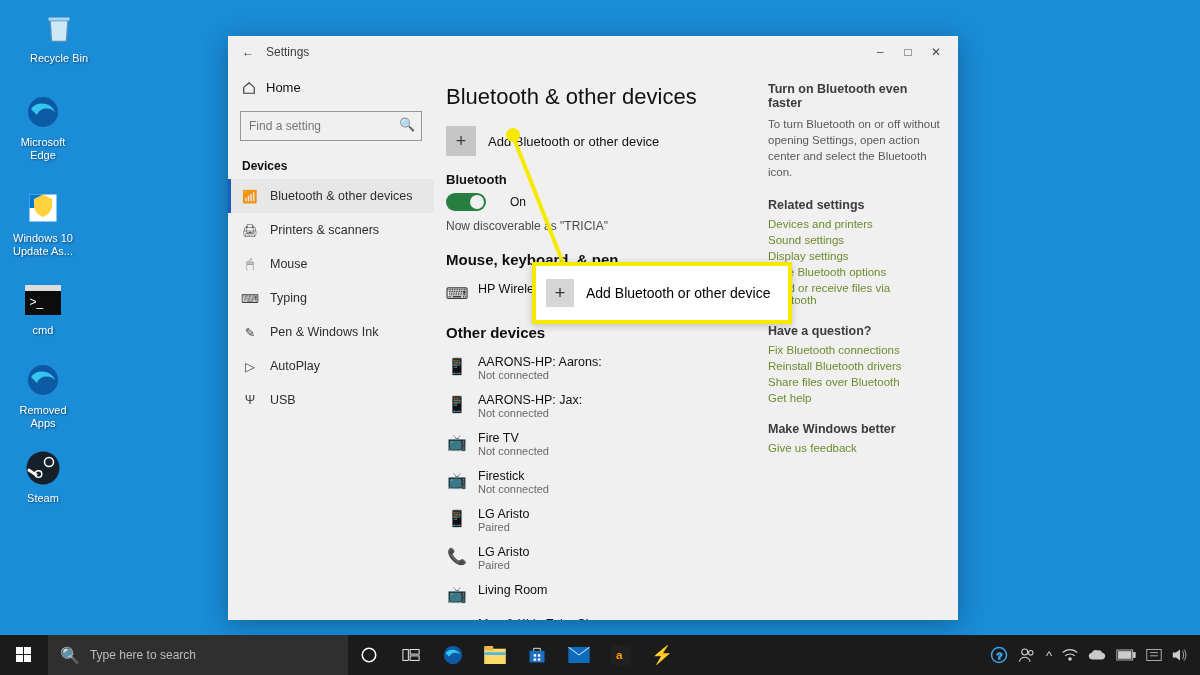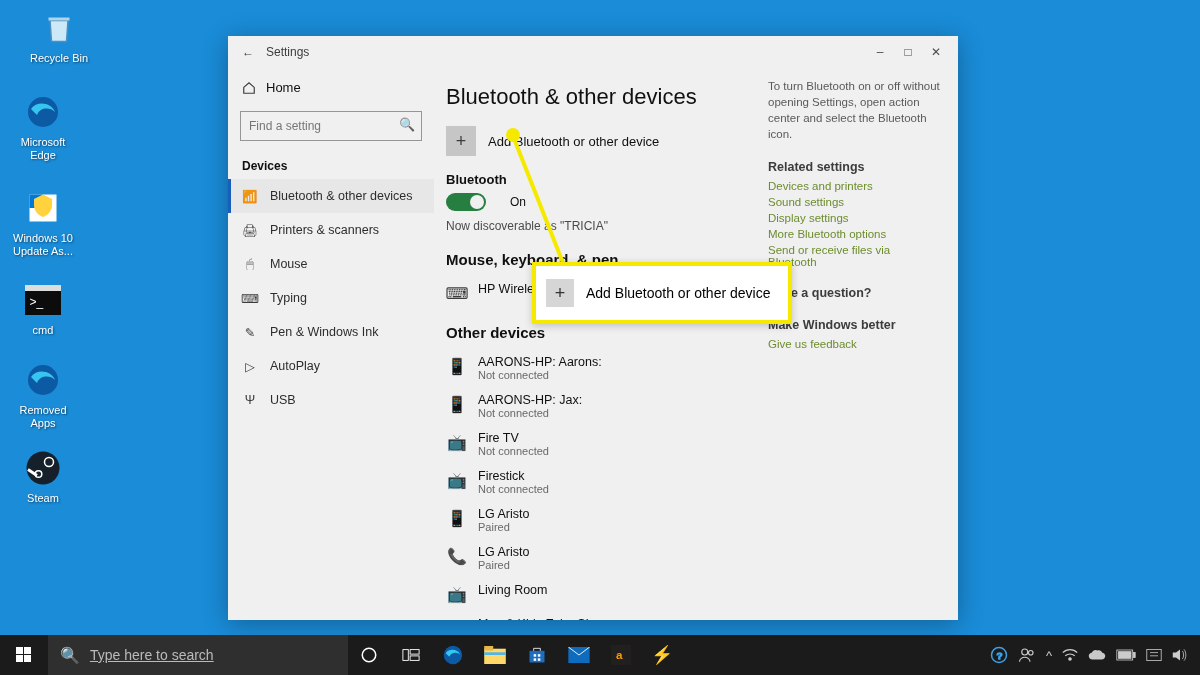--- a/index.html
+++ b/index.html
@@ -56,21 +56,21 @@
   
   .callout { position:absolute; left:532px; top:262px; width:260px; height:62px; background:#fff; border:4px solid #f5e900; box-shadow:0 2px 8px rgba(0,0,0,.2); display:flex; align-items:center; gap:12px; padding:0 10px; z-index:5; }
   .callout .plus { width:28px; height:28px; background:#d6d6d6; display:flex; align-items:center; justify-content:center; font-size:18px; color:#333; }
   .callout-line { position:absolute; z-index:4; pointer-events:none; }
   .callout-dot { position:absolute; width:14px; height:14px; background:#f5e900; border-radius:50%; z-index:5; }
 
   
   .taskbar { position:absolute; left:0; bottom:0; width:100%; height:40px; background:#1b1b1b; display:flex; align-items:center; color:#fff; }
   .taskbar .start { width:48px; height:100%; display:flex; align-items:center; justify-content:center; cursor:pointer; }
   .taskbar .searchbox { flex:0 0 300px; height:100%; background:#2f2f2f; display:flex; align-items:center; padding:0 12px; gap:10px; cursor:text; }
-  .taskbar .searchbox span.ph { color:#bbb; font-size:14px;text-decoration:underline; }
+  .taskbar .searchbox span.ph { color:#bbb; font-size:12px; }
   .taskbar .tbicon { width:42px; height:100%; display:flex; align-items:center; justify-content:center; cursor:pointer; }
   .taskbar .tray { margin-left:auto; display:flex; align-items:center; gap:10px; padding:0 12px; font-size:13px; }
   .tray .ti { cursor:pointer; display:flex; align-items:center; }
 
   
   svg { display:block; }
 </style>
 </head>
 <body>
 
@@ -263,30 +263,37 @@
             <div class="dev">
               <div class="dicon">📺</div>
               <div>
                 <div class="dn">Meg &amp; Kids Echo Show</div>
               </div>
             </div>
           </div>
       </div>
 
       <div class="col2">
+        <h3>Turn on Bluetooth even faster</h3>
         <p>To turn Bluetooth on or off without opening Settings, open action center and select the Bluetooth icon.</p>
         <h3>Related settings</h3>
         <div id="related-links">
             <a>Devices and printers</a>
             <a>Sound settings</a>
             <a>Display settings</a>
             <a>More Bluetooth options</a>
             <a>Send or receive files via Bluetooth</a>
           </div>
         <h3 style="margin-top:18px">Have a question?</h3>
+        <div id="q-links">
+            <a>Fix Bluetooth connections</a>
+            <a>Reinstall Bluetooth drivers</a>
+            <a>Share files over Bluetooth</a>
+            <a>Get help</a>
+          </div>
         <h3 style="margin-top:18px">Make Windows better</h3>
         <a>Give us feedback</a>
       </div>
     </div>
   </div>
 </div>
 
 <div class="callout-dot" style="left:506px; top:128px;"></div>
 <svg class="callout-line" style="left:505px; top:128px;" width="120" height="150">
   <line x1="8" y1="8" x2="60" y2="140" stroke="#f5e900" stroke-width="4"></line>

